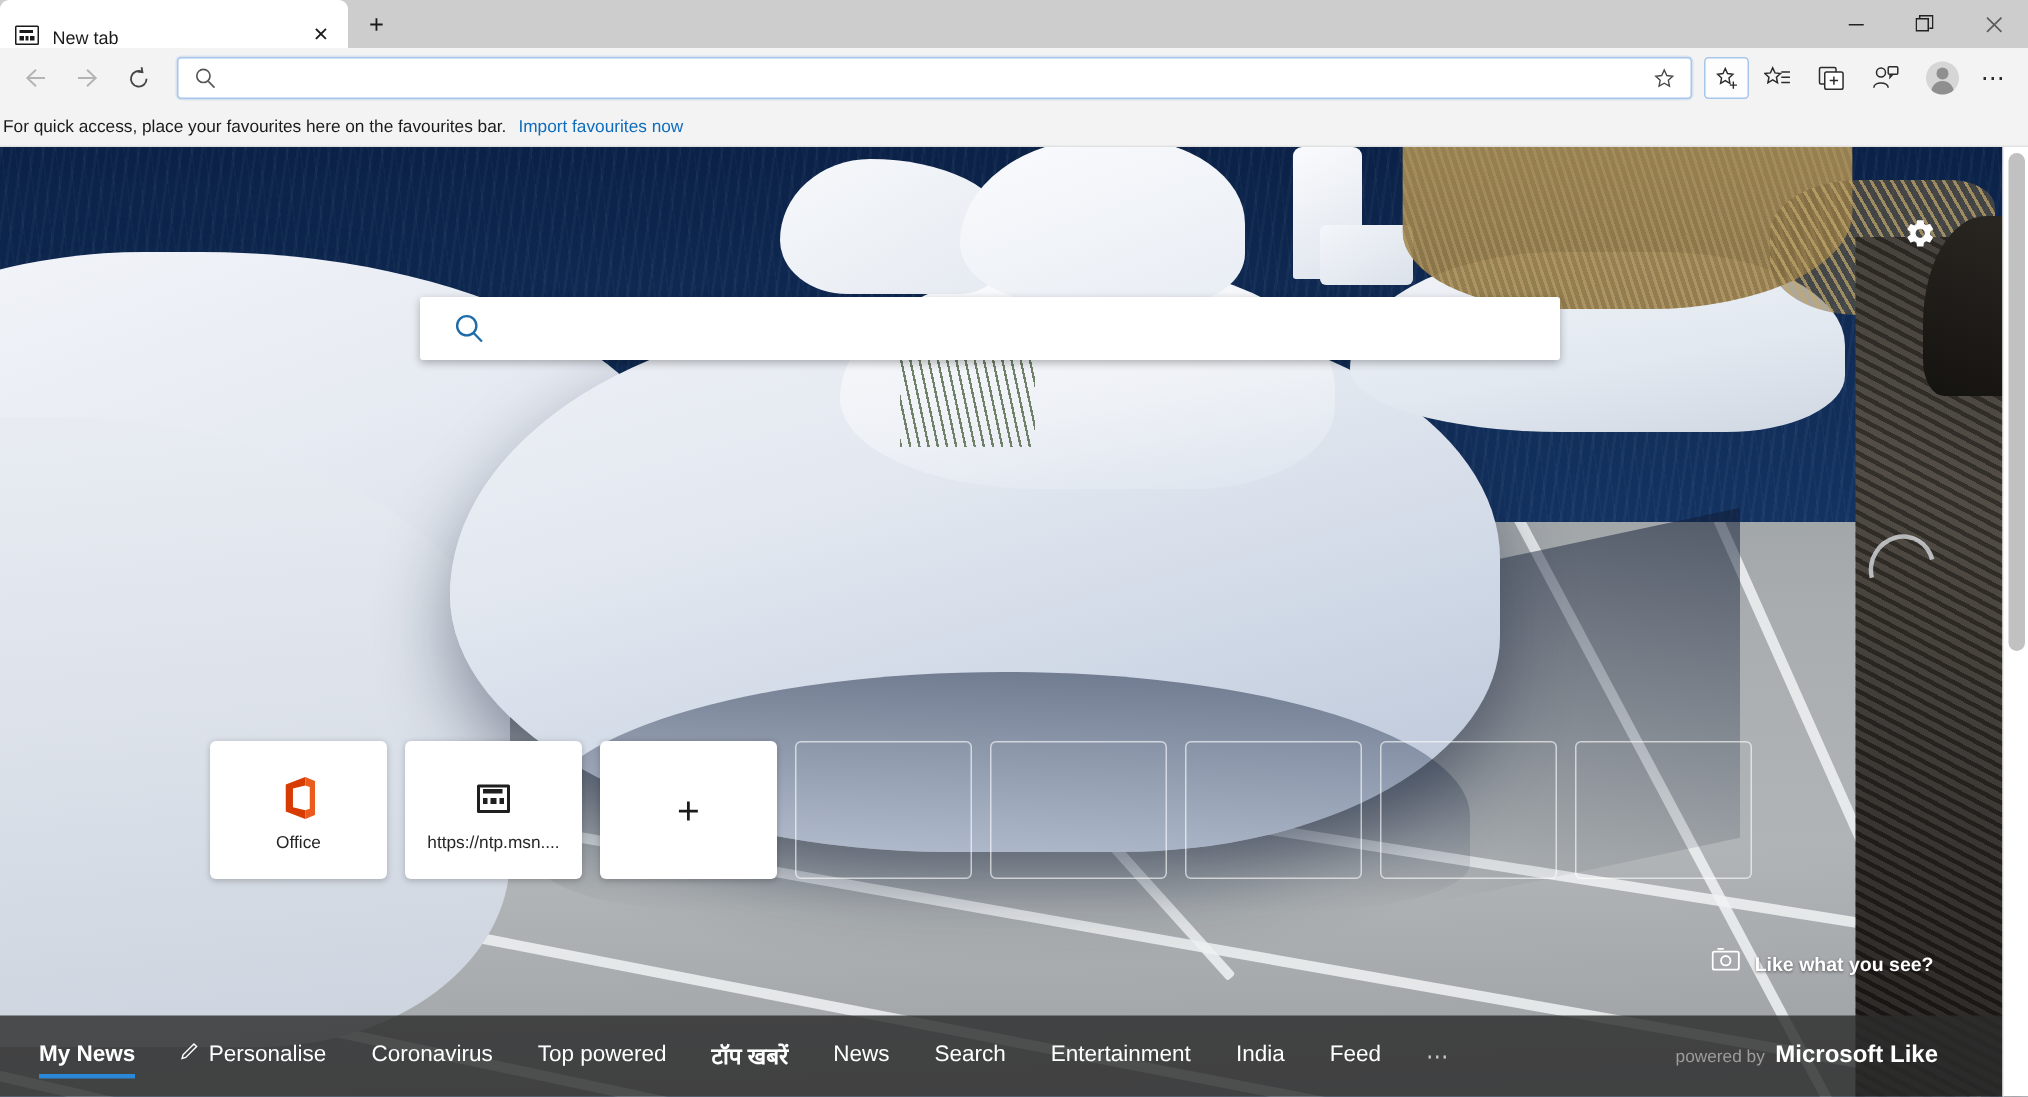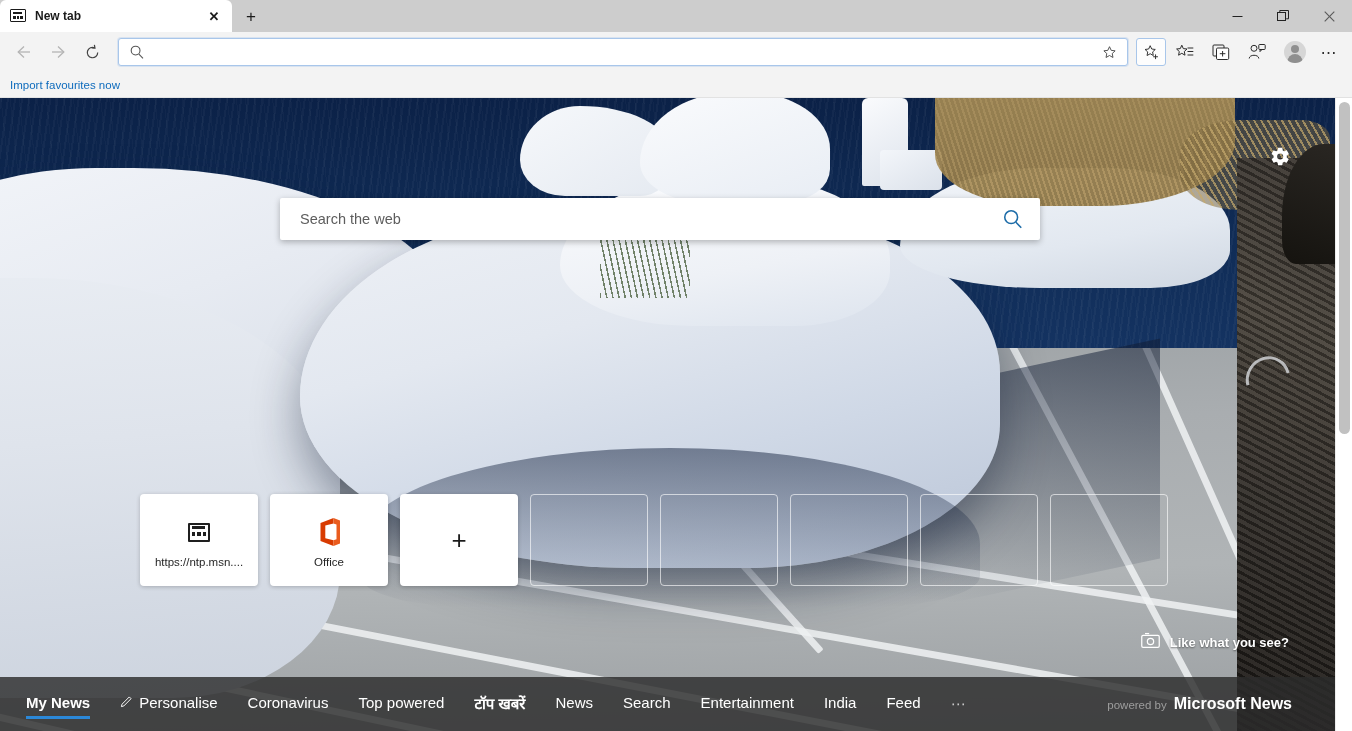--- a/index.html
+++ b/index.html
@@ -12,21 +12,21 @@
 
   
   .titlebar{
     position:absolute; left:0; top:0; width:1352px; height:32px;
     background:#cdcdcd;
     display:flex; align-items:flex-end;
   }
   .tab{
     position:relative; margin-left:0; width:232px; height:32px;
     background:#ffffff; border-radius:6px 6px 0 0;
-    display:flex; align-items:center; padding:0 8px 0 10px;font-weight:bold;
+    display:flex; align-items:flex-end; padding:0 8px 0 10px;
   }
   .tab-fav{
     width:16px; height:16px; flex:0 0 16px; margin-right:9px;
     position:relative;
   }
   .tab-fav .outer{
     position:absolute; left:0; top:1px; width:16px; height:13px;
     border:1.6px solid #1a1a1a; border-radius:1px; background:#fff;
   }
   .tab-fav .bar{
@@ -429,20 +429,21 @@
   <div class="avatar-wrap">
     <div class="avatar">
       <span class="head"></span>
         <span class="body"></span>
     </div>
   </div>
   <div class="tb-dots">⋯</div>
 </div>
 
 <div class="favbar">
+  <span class="favbar-text">For quick access, place your favourites here on the favourites bar.</span>
   <span class="favbar-link">Import favourites now</span>
 </div>
 
 <div class="page">
 
   <div class="bg">
     <div class="sea"></div>
     <div class="sea-sparkle"></div>
     <div class="terrace"></div>
     <div class="terrace-lines">
@@ -476,54 +477,53 @@
 
   <div class="gear-btn">
     <span>
       <svg width="21" height="21" viewBox="0 0 24 24" fill="#ffffff">
         <path d="M19.1 13.1c.05-.36.08-.72.08-1.1s-.03-.74-.09-1.1l2.1-1.6c.19-.15.24-.42.12-.64l-2-3.46a.5.5 0 0 0-.6-.22l-2.48 1c-.52-.4-1.07-.73-1.69-.98l-.38-2.63A.49.49 0 0 0 13.6 2h-4a.49.49 0 0 0-.49.42l-.38 2.63c-.61.25-1.17.59-1.69.98l-2.48-1a.5.5 0 0 0-.6.22l-2 3.46c-.12.22-.07.49.12.64l2.11 1.6c-.06.36-.1.73-.1 1.1s.03.74.09 1.1l-2.1 1.6a.48.48 0 0 0-.12.64l2 3.46c.12.22.39.3.6.22l2.48-1c.52.4 1.07.73 1.69.98l.38 2.63c.04.24.24.42.49.42h4c.25 0 .45-.18.49-.42l.38-2.63a7.7 7.7 0 0 0 1.69-.98l2.48 1a.5.5 0 0 0 .6-.22l2-3.46a.48.48 0 0 0-.12-.64l-2.02-1.6zM11.6 15.5A3.5 3.5 0 1 1 11.6 8.5a3.5 3.5 0 0 1 0 7z"></path>
       </svg>
     </span>
   </div>
 
   <div class="searchbox">
-    <span class="search-ph" placeholder="Search the web">Search the web</span>
     <span class="search-go">
       <svg width="22" height="22" viewBox="0 0 24 24">
         <circle cx="10" cy="10" r="7" fill="none" stroke="#1d6ca8" stroke-width="1.7"></circle>
         <line x1="15.2" y1="15.5" x2="21" y2="21.5" stroke="#1d6ca8" stroke-width="1.7"></line>
       </svg>
     </span>
   </div>
 
   <div class="tiles">
+    <div class="tile">
+      <div class="tile-icon">
+        <svg width="30" height="32" viewBox="0 0 30 32">
+          <path d="M19.5 2 L6.5 7 L6.5 25 L19.5 30 L19.5 24.2 L11.3 22.2 L11.3 9.6 L19.5 7.6 Z" fill="#d83b01"></path>
+          <path d="M19.5 2 L26 4.6 L26 27.4 L19.5 30 L19.5 24.2 L22.5 23.2 L22.5 8.6 L19.5 7.6 Z" fill="#ea5c1e"></path>
+        </svg>
+      </div>
+      <div class="tile-label">Office</div>
+    </div>
+
     <div class="tile">
       <div class="tile-icon">
         <span class="ntp-ico">
           <span class="o"></span>
             <span class="b"></span>
           <span class="q q1"></span>
             <span class="q q2"></span>
             <span class="q q3"></span>
         </span>
       </div>
       <div class="tile-label">https://ntp.msn....</div>
     </div>
 
     <div class="tile">
-      <div class="tile-icon">
-        <svg width="30" height="32" viewBox="0 0 30 32">
-          <path d="M19.5 2 L6.5 7 L6.5 25 L19.5 30 L19.5 24.2 L11.3 22.2 L11.3 9.6 L19.5 7.6 Z" fill="#d83b01"></path>
-          <path d="M19.5 2 L26 4.6 L26 27.4 L19.5 30 L19.5 24.2 L22.5 23.2 L22.5 8.6 L19.5 7.6 Z" fill="#ea5c1e"></path>
-        </svg>
-      </div>
-      <div class="tile-label">Office</div>
-    </div>
-
-    <div class="tile">
       <div class="tile-add">+</div>
     </div>
 
     <div class="tile-ghost"></div>
     <div class="tile-ghost"></div>
     <div class="tile-ghost"></div>
     <div class="tile-ghost"></div>
     <div class="tile-ghost"></div>
   </div>
 
@@ -570,20 +570,20 @@
     </div>
     <div class="news-item">
       <span>India</span>
     </div>
     <div class="news-item">
       <span>Feed</span>
     </div>
     <div class="news-dots">⋯</div>
     <div class="powered">
       <span class="powered-by">powered by</span>
-      <span class="powered-name">Microsoft News</span>
+      <span class="powered-name">Microsoft Like</span>
     </div>
   </div>
 </div>
 
 <div class="scrollbar">
   <div class="scroll-thumb"></div>
 </div>
 
 </body></html>

